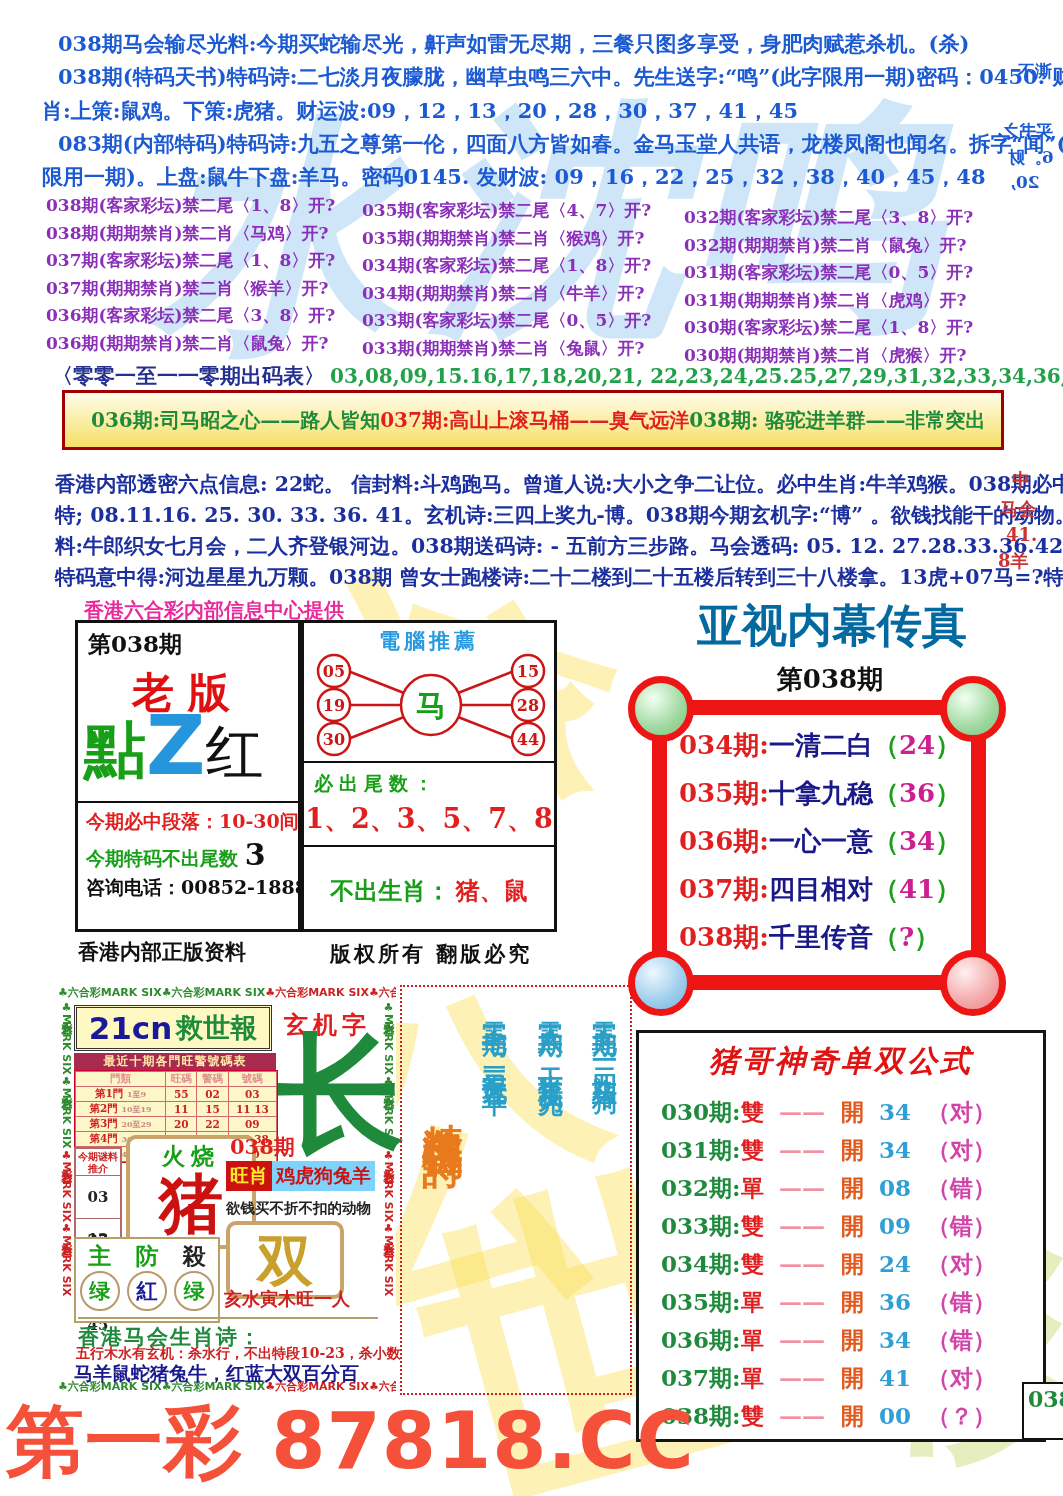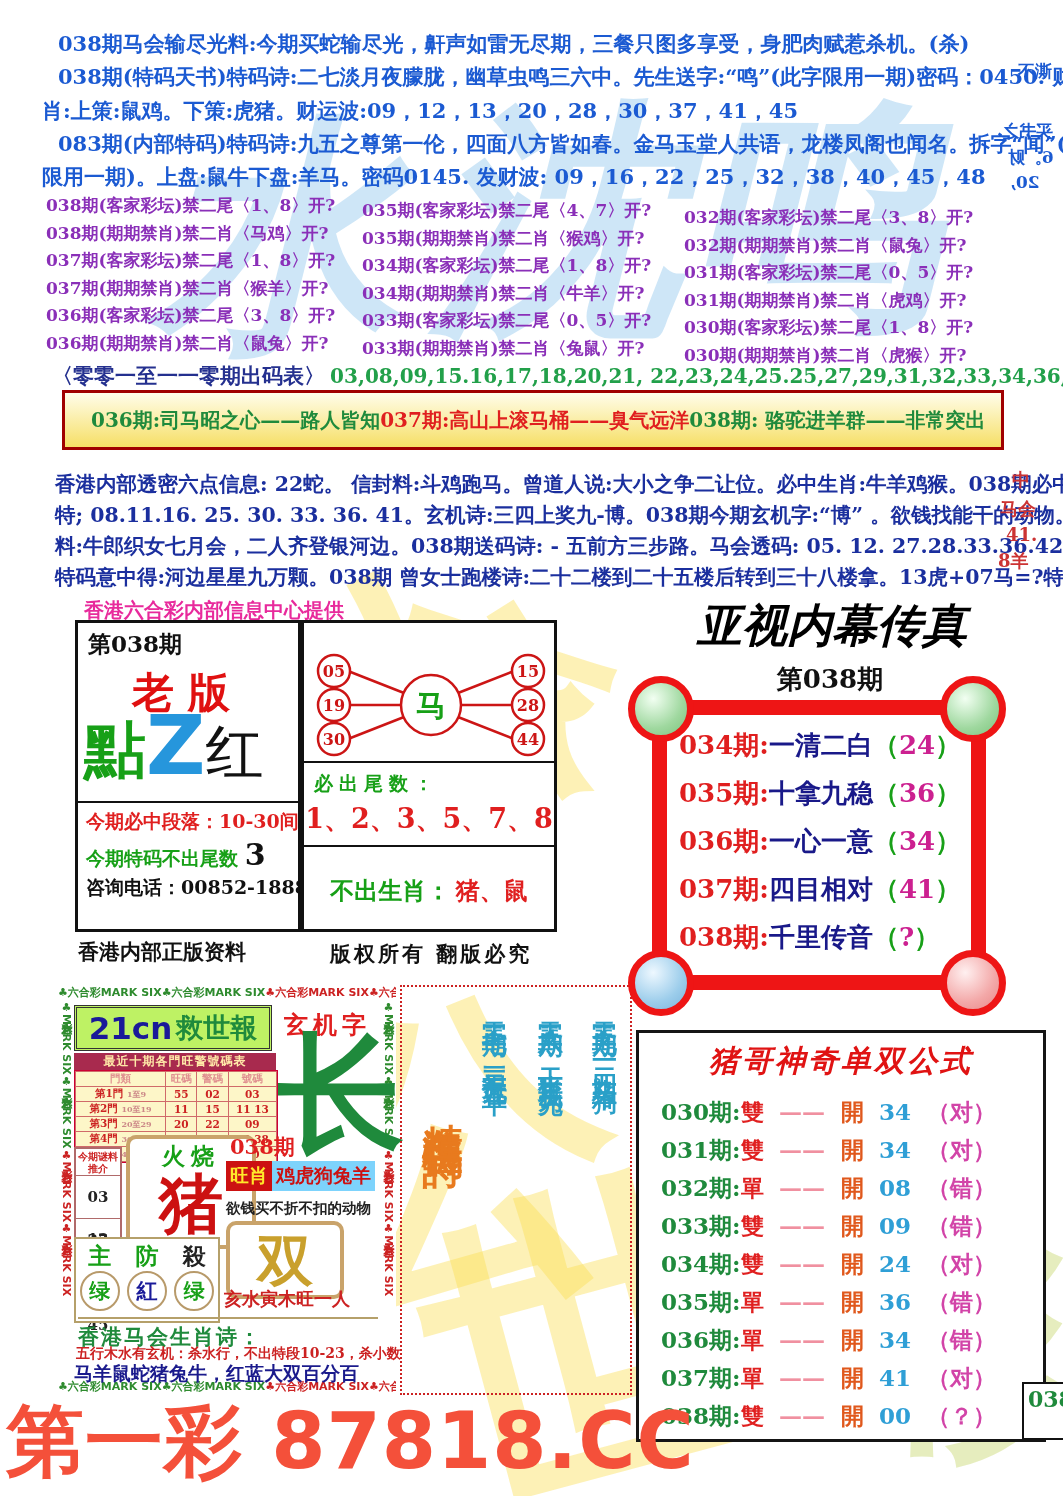--- a/index.html
+++ b/index.html
@@ -54,22 +54,22 @@
   .cb-title{position:absolute;left:0;top:4px;width:100%;text-align:center;font-size:21px;color:#2a9ae0;font-weight:700;letter-spacing:4px;}
   .cb-svg{position:absolute;left:4px;top:30px;}
   .cb-div1{position:absolute;left:0;top:138px;width:100%;border-top:2px solid #111;}
   .cb-tails-label{position:absolute;left:10px;top:148px;font-size:19px;color:#17a017;font-weight:700;letter-spacing:6px;}
   .cb-tails{position:absolute;left:0;top:178px;width:100%;text-align:center;font-size:27px;color:#e01f1f;font-weight:900;white-space:nowrap;}
   .cb-div2{position:absolute;left:0;top:222px;width:100%;border-top:2px solid #111;}
   .cb-nz{position:absolute;left:0;top:252px;width:100%;text-align:center;font-weight:900;white-space:nowrap;}
   .cb-nz .g{font-size:24px;color:#17a017;} .cb-nz .r{font-size:24px;color:#e01f1f;}
   .cb-footer{position:absolute;left:330px;top:940px;font-size:21px;color:#111;font-weight:700;z-index:1;letter-spacing:3px;}
   
-  .atv-title{position:absolute;left:636px;top:596px;width:392px;text-align:center;font-size:45px;color:#000000;
-    font-weight:900;font-style:italic;z-index:1;white-space:nowrap;}
+  .atv-title{position:absolute;left:636px;top:596px;width:392px;text-align:center;font-size:45px;color:#0369a1;
+    font-weight:900;z-index:1;white-space:nowrap;}
   .atv-period{position:absolute;left:640px;top:662px;width:380px;text-align:center;font-size:26px;color:#111;font-weight:700;z-index:1;}
   .atv-frame{position:absolute;left:652px;top:700px;width:334px;height:290px;box-sizing:border-box;
     border:15px solid #ee1515;border-radius:34px;background:#fff;z-index:1;}
   .atv-rows{position:absolute;left:12px;top:6px;}
   .atv-row{font-size:26px;font-weight:700;line-height:48px;white-space:nowrap;}
   .atv-row .p{color:#e01f1f;} .atv-row .ph{color:#191989;} .atv-row .par{color:#18a018;} .atv-row .n{color:#cc2090;}
   .ball{position:absolute;width:66px;height:66px;border-radius:50%;border:7px solid #ee1515;box-sizing:border-box;z-index:2;}
   .ball-green{background:radial-gradient(circle at 35% 30%,#f2fff2,#9fd89f 60%,#7cc47c);}
   .ball-blue{background:radial-gradient(circle at 35% 30%,#eef8ff,#9ccdeb 60%,#7ab4dd);}
   .ball-pink{background:radial-gradient(circle at 35% 30%,#fff0f0,#f3a8a8 60%,#e88787);}
@@ -77,21 +77,21 @@
   .salbox{left:58px;top:985px;width:338px;height:410px;}
   .msx{position:absolute;overflow:hidden;font-family:"DejaVu Sans","Liberation Sans",sans-serif;
     font-size:11px;font-weight:700;color:#2e8b2e;white-space:nowrap;line-height:16px;}
   .msx span:nth-of-type(2){color:#cc2222;}
   .msx-top{left:0;top:0;right:0;height:16px;}
   .msx-bottom{left:0;bottom:0;right:0;height:16px;}
   .msx-left{left:0;top:16px;bottom:16px;width:16px;writing-mode:vertical-rl;}
   .msx-right{right:0;top:16px;bottom:16px;width:16px;writing-mode:vertical-rl;}
   .sal-inner{position:absolute;left:16px;top:16px;width:306px;height:378px;background:#fff;}
   .sal-head{position:absolute;left:0;top:4px;width:198px;height:46px;box-sizing:border-box;border:3px double #333;
-    display:flex;align-items:center;justify-content:center;background:#bef264;}
+    display:flex;align-items:center;justify-content:center;background:#fef9c3;}
   .sal-21cn{font-size:31px;color:#1a1a99;font-weight:900;font-family:"DejaVu Sans","Liberation Sans",sans-serif;}
   .sal-jsb{font-size:27px;color:#1f8a3c;font-weight:900;margin-left:4px;}
   .sal-mystery-label{position:absolute;left:210px;top:8px;font-size:24px;color:#e01f1f;font-weight:900;letter-spacing:5px;white-space:nowrap;}
   .sal-mystery{position:absolute;left:202px;top:28px;font-size:128px;color:#1f8a3c;font-weight:700;line-height:1;}
   .sal-table-title{position:absolute;left:0;top:52px;width:202px;height:17px;background:#a82a4e;color:#ffe9a8;
     font-size:12px;font-weight:700;text-align:center;line-height:17px;letter-spacing:1px;box-sizing:border-box;}
   .sal-grid{position:absolute;left:0;top:69px;width:202px;background:#fdf6c8;border:1px solid #c03;}
   .sal-grid table{border-collapse:collapse;width:100%;}
   .sal-grid td,.sal-grid th{border:1px solid #d06a6a;font-size:10.5px;color:#cc2222;text-align:center;padding:0;height:12px;font-weight:700;}
   .sal-grid th{color:#e09090;}
@@ -223,20 +223,21 @@
   <div class="lb-red">今期必中段落：10-30间</div>
   <div class="lb-green">
     <span>今期特码不出尾数</span>
     <b>3</b>
   </div>
   <div class="lb-phone">咨询电话：00852-18888</div>
 </div>
 <div class="lb-footer">香港内部正版资料</div>
 
 <div class="panel compbox">
+  <div class="cb-title">電腦推薦</div>
   <svg class="cb-svg" width="246" height="104" viewBox="0 0 246 104">
     <line x1="40" y1="18" x2="96" y2="40" stroke="#cc1515" stroke-width="2.5"></line>
     <line x1="42" y1="52" x2="93" y2="52" stroke="#cc1515" stroke-width="2.5"></line>
     <line x1="40" y1="86" x2="96" y2="64" stroke="#cc1515" stroke-width="2.5"></line>
     <line x1="206" y1="18" x2="150" y2="40" stroke="#cc1515" stroke-width="2.5"></line>
     <line x1="204" y1="52" x2="153" y2="52" stroke="#cc1515" stroke-width="2.5"></line>
     <line x1="206" y1="86" x2="150" y2="64" stroke="#cc1515" stroke-width="2.5"></line>
     <circle cx="26" cy="18" r="16" fill="#fff" stroke="#cc1515" stroke-width="2.5"></circle>
     <circle cx="26" cy="52" r="16" fill="#fff" stroke="#cc1515" stroke-width="2.5"></circle>
     <circle cx="26" cy="86" r="16" fill="#fff" stroke="#cc1515" stroke-width="2.5"></circle>

